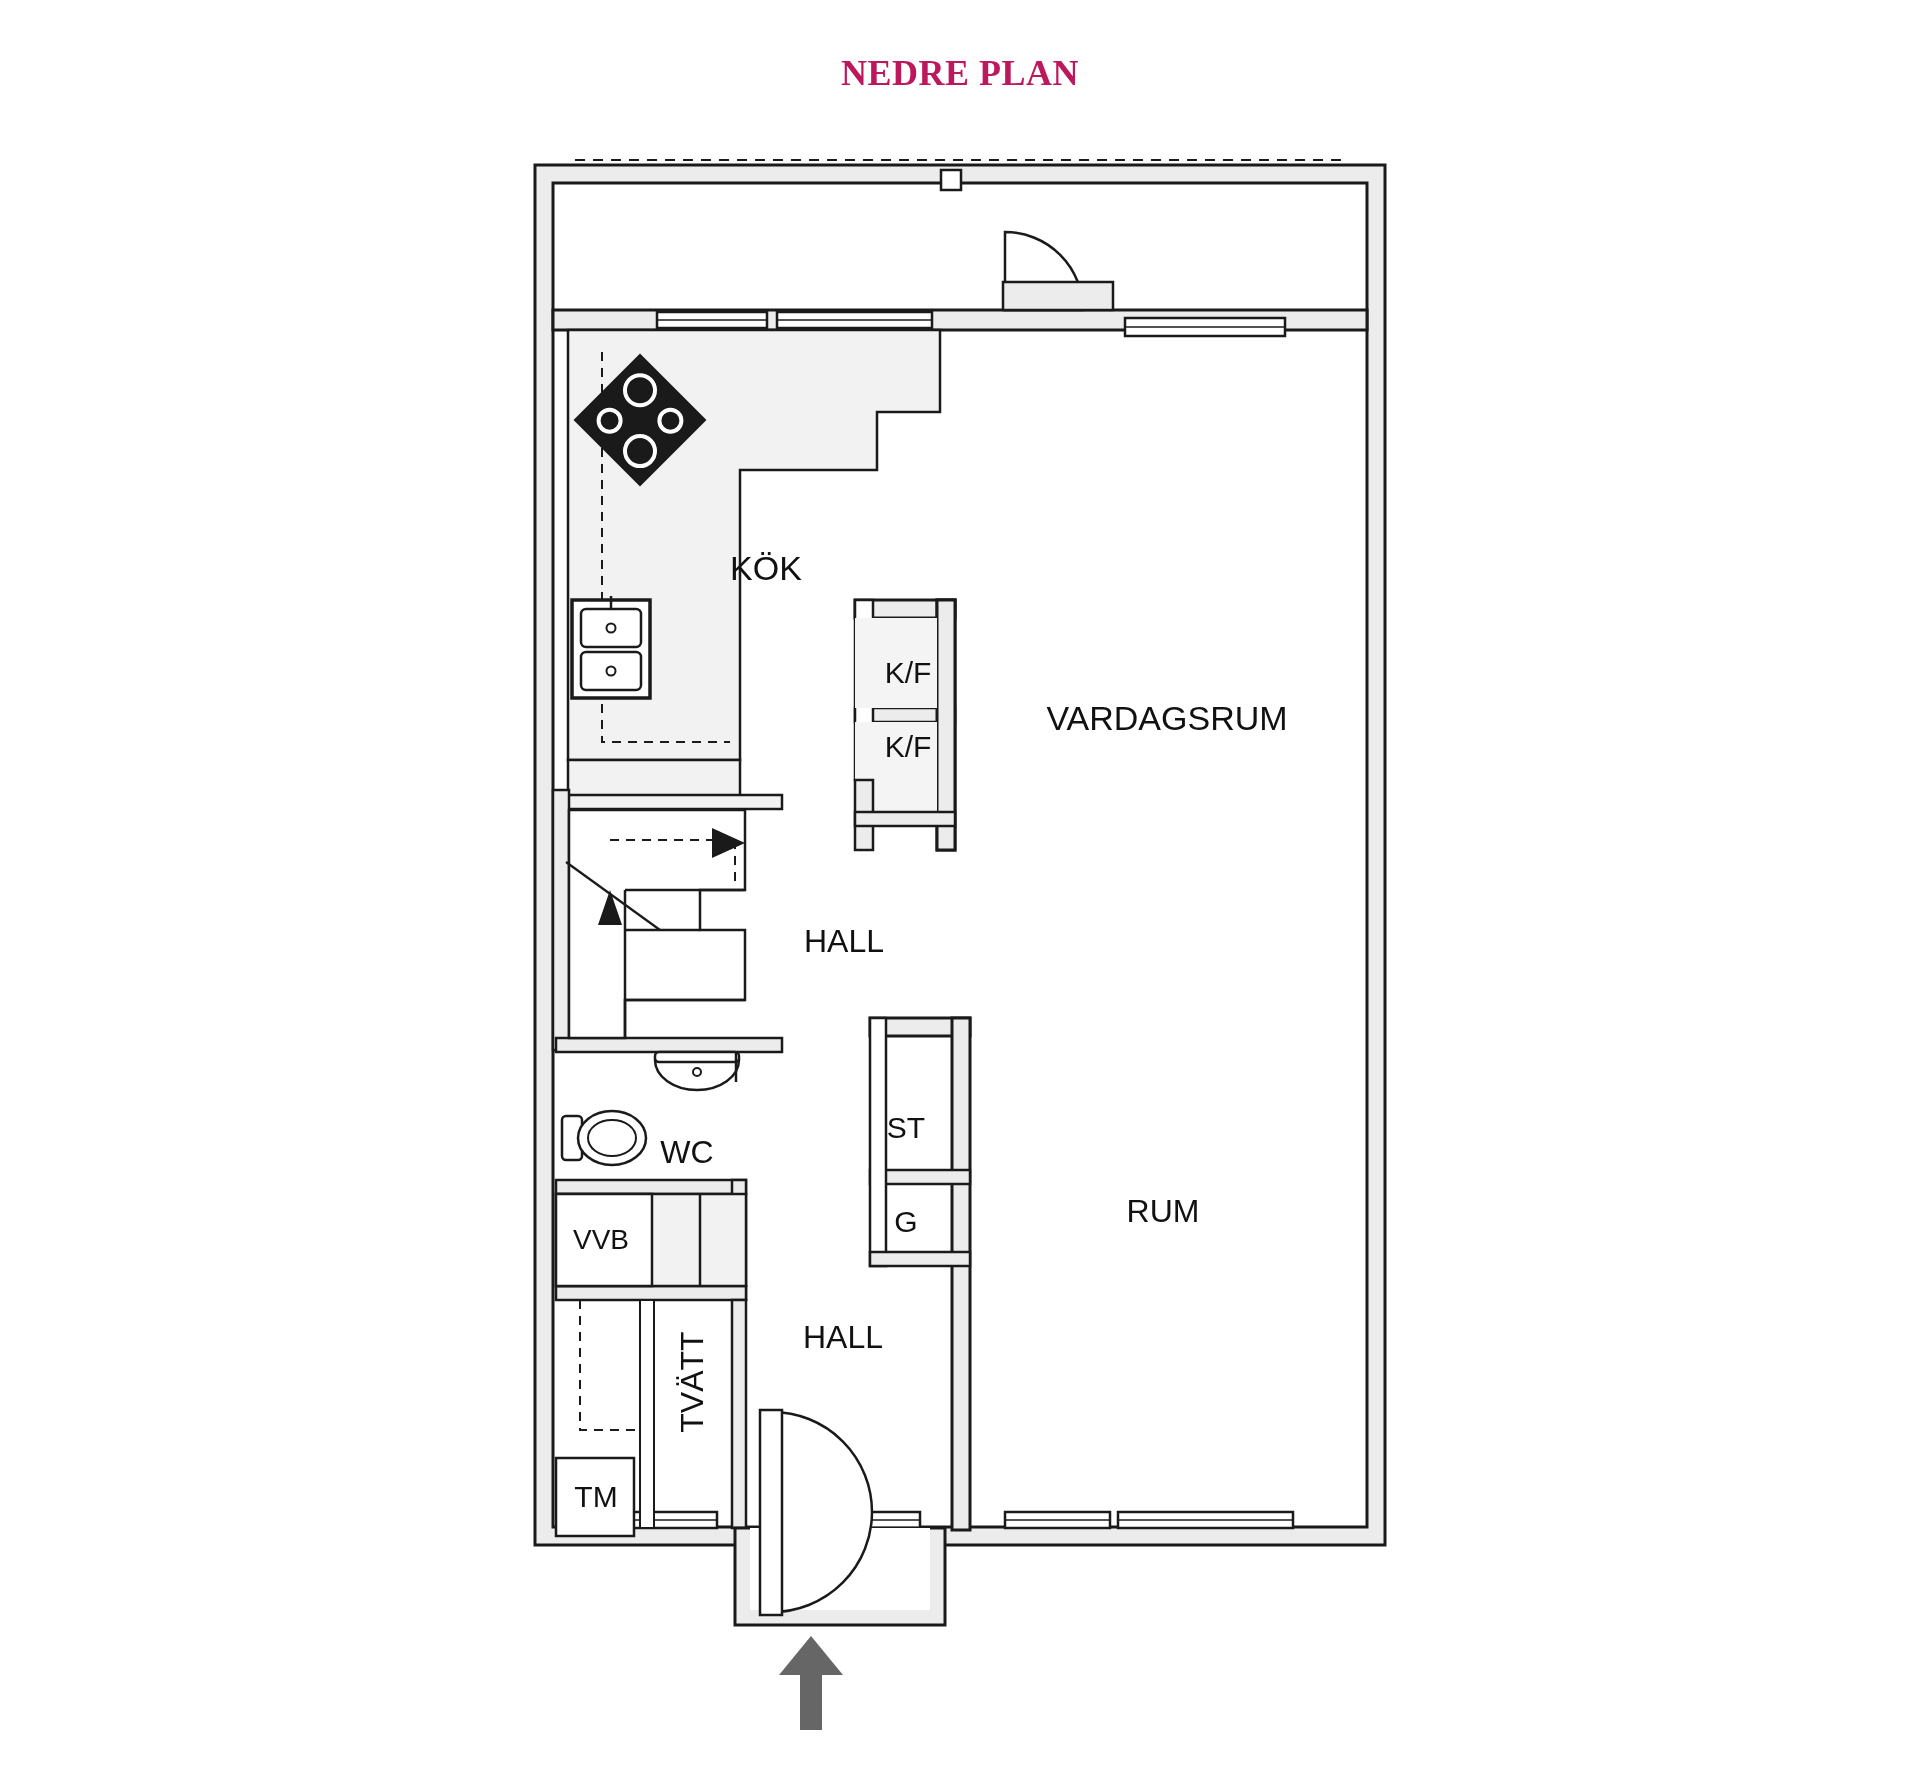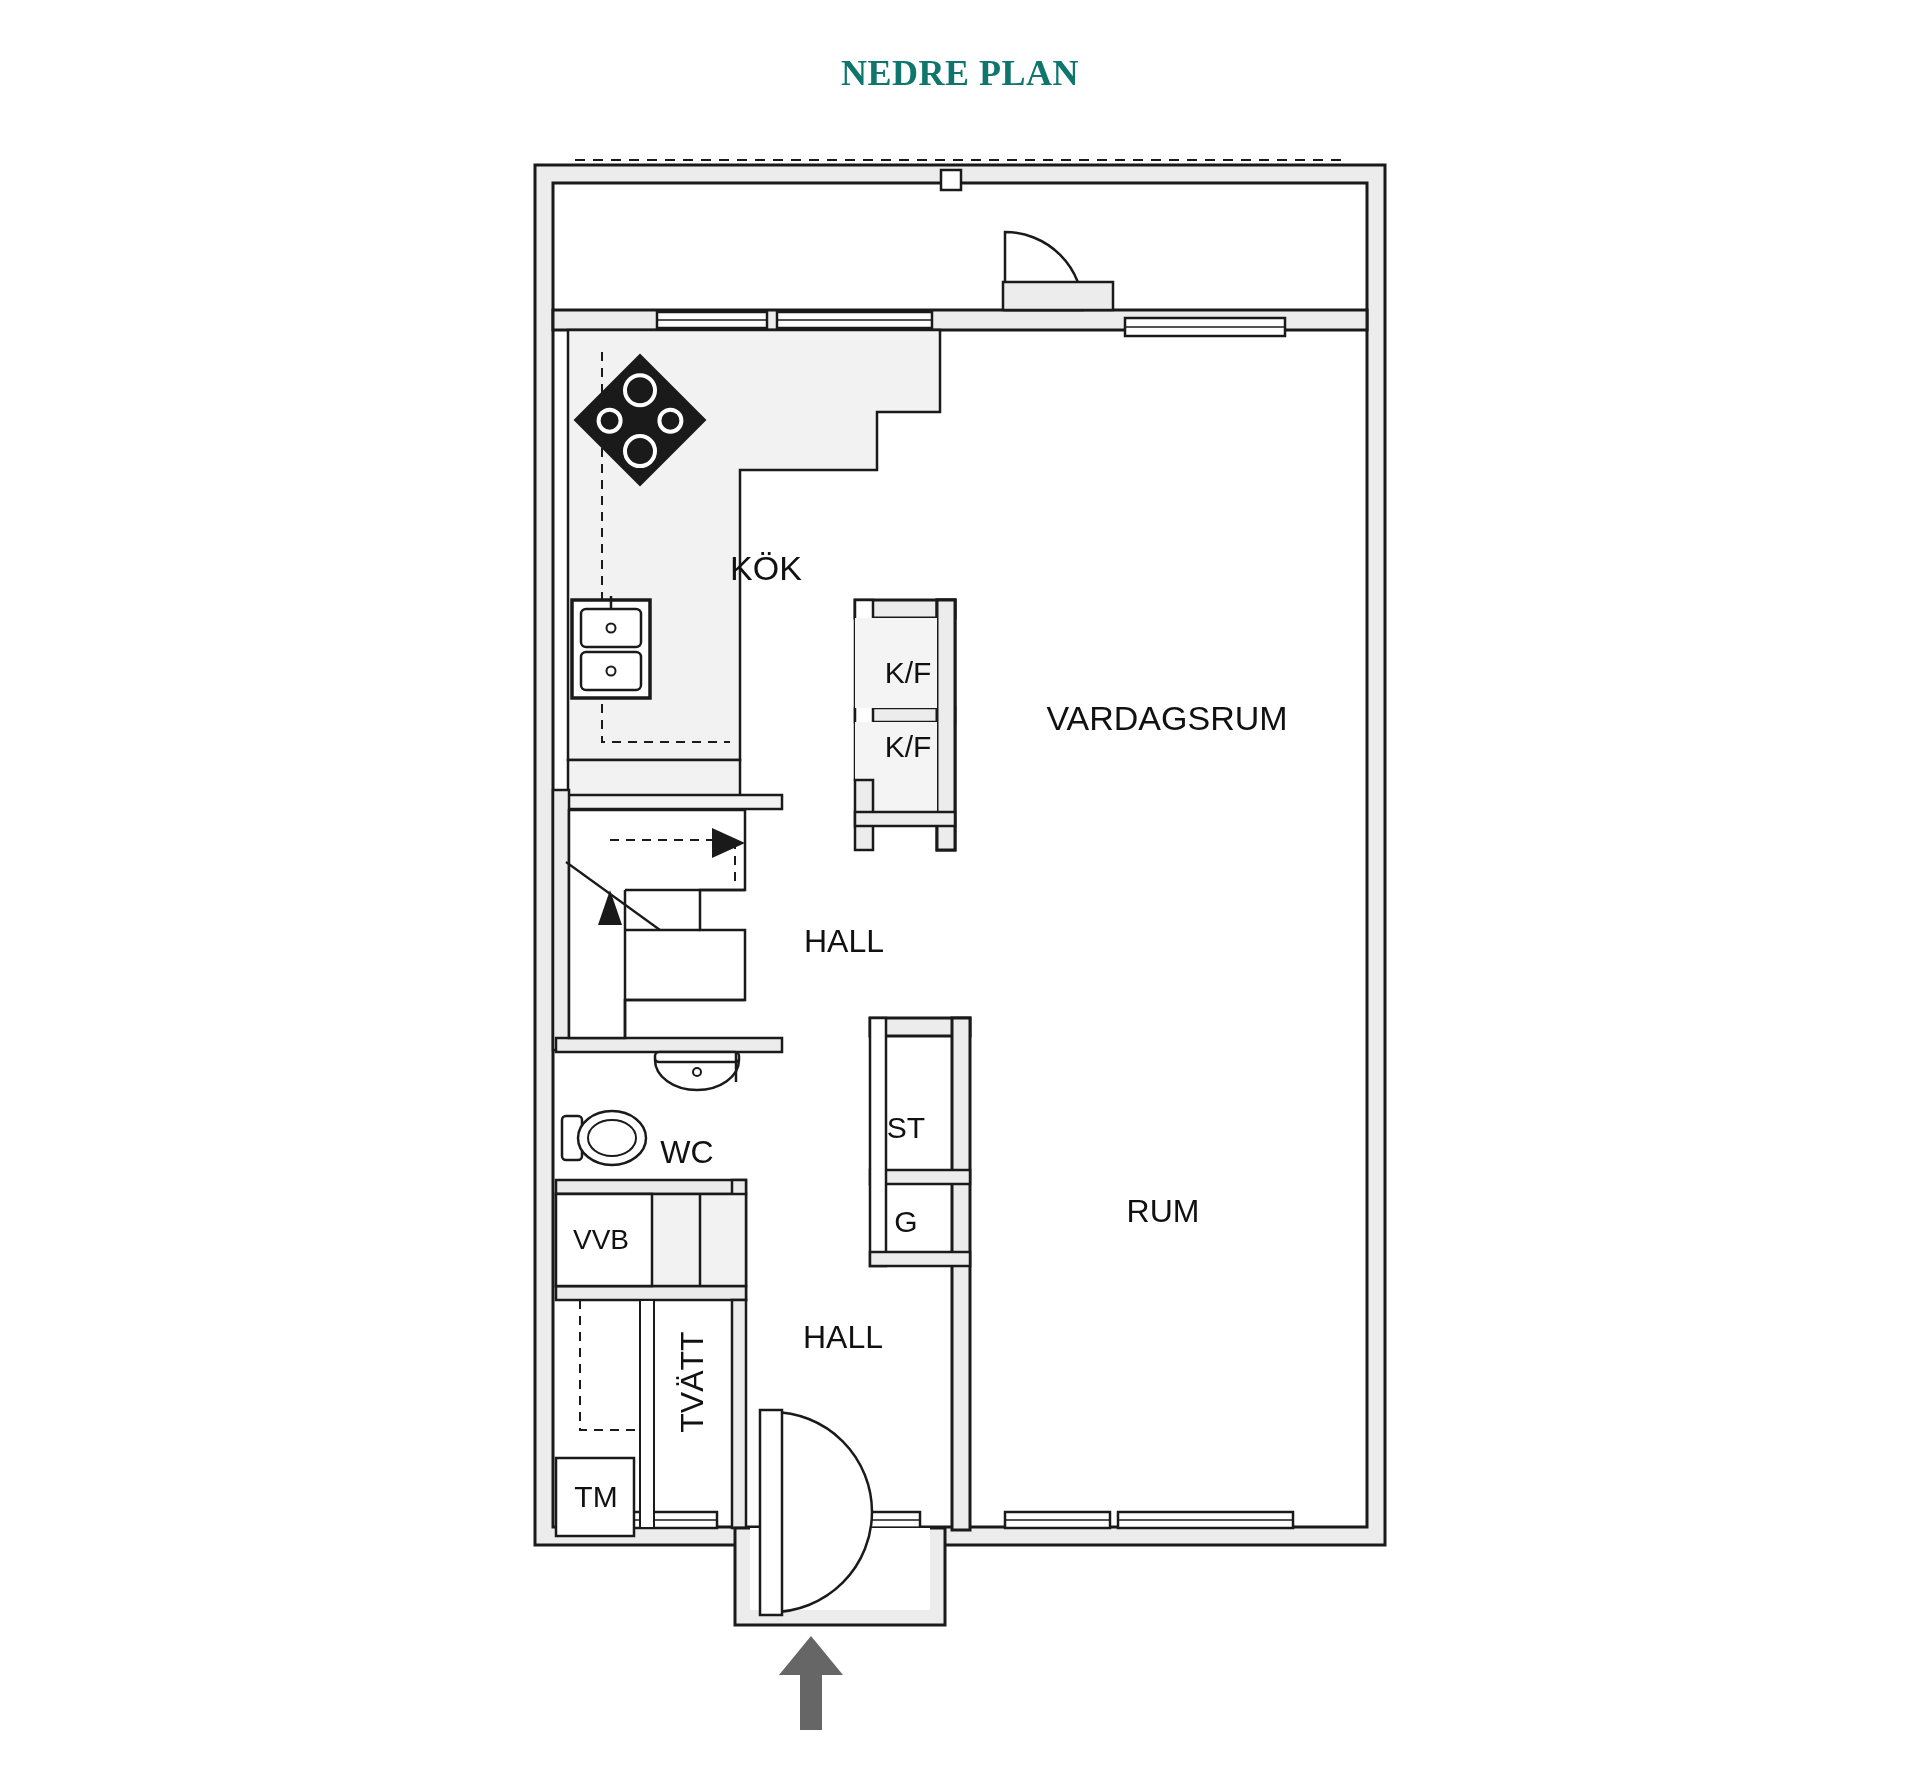--- a/index.html
+++ b/index.html
@@ -17,21 +17,21 @@
   #plan-title {
     position: absolute;
     top: 52px;
     left: 0;
     width: 1920px;
     text-align: center;
     font-family: "Liberation Serif", serif;
     font-weight: bold;
     font-size: 36px;
     letter-spacing: 0.5px;
-    color: #0f766e;
+    color: #be185d;
   }
   #floorplan-wrap {
     position: absolute;
     top: 0;
     left: 0;
     width: 1748px;
     height: 1787px;
   }
   svg#floorplan {
     display: block;

